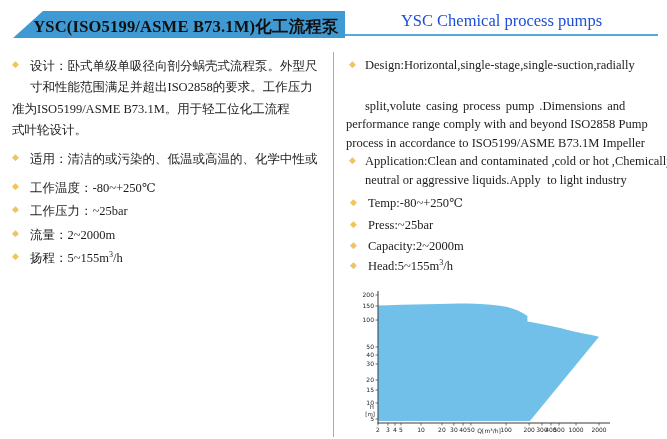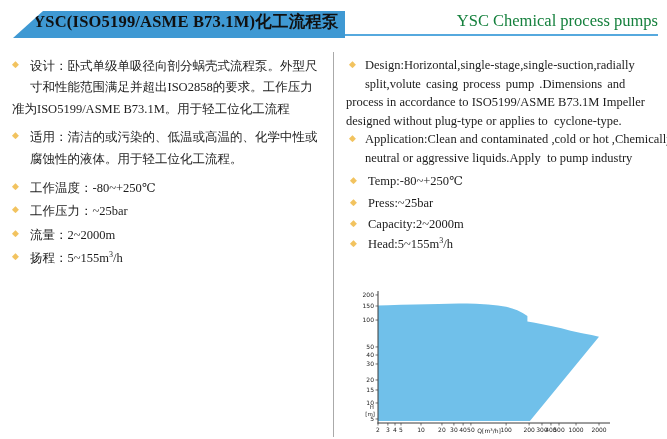--- a/index.html
+++ b/index.html
@@ -5,27 +5,27 @@
   html,body{margin:0;padding:0;}
   body{
     width:667px;height:439px;position:relative;background:#ffffff;
     font-family:"Liberation Serif","DejaVu Serif",serif;
     color:#1c1c1c;overflow:hidden;
   }
   
   .banner{
     position:absolute;left:13px;top:11px;width:332px;height:27px;
     clip-path:polygon(30px 0,100% 0,100% 100%,0 100%);
-    display:flex;align-items:flex-start;justify-content:center;
+    display:flex;align-items:flex-end;justify-content:center;
   }
   .banner-text{font-weight:bold;font-size:16.5px;letter-spacing:.2px;color:#101010;padding-left:14px;white-space:nowrap;}
   .underline{position:absolute;left:345px;top:34px;width:313px;height:2.4px;}
   .right-title{
-    position:absolute;left:345px;top:11px;width:313px;text-align:right;
-    font-size:16.5px;color:#15803d;white-space:nowrap;
+    position:absolute;left:345px;top:11px;width:313px;text-align:center;
+    font-size:16.5px;color:#1d4ed8;white-space:nowrap;
   }
   .divider{position:absolute;left:333px;top:52px;width:1px;height:385px;}
   
   .col{position:absolute;top:56px;}
   .col.left{left:12px;width:316px;font-size:12.5px;}
   .col.right{left:346px;width:318px;font-size:12.5px;}
   .ln{position:relative;white-space:pre;line-height:21.4px;}
   .col.right .ln{line-height:18.6px;}
   .blt{position:absolute;left:0;top:4px;font-size:9px;line-height:9px;
        font-family:"DejaVu Sans",sans-serif;}
@@ -47,34 +47,34 @@
 </div>
 <div class="right-title">YSC Chemical process pumps</div>
 <div class="underline" style="background: rgb(86, 169, 222);"></div>
 
 <div class="divider" style="background: rgb(170, 170, 170);"></div>
 
 <div class="col left" id="left-col">
     <div class="ln b"><span class="blt" style="color: rgb(242, 195, 95);">◆</span>设计：卧式单级单吸径向剖分蜗壳式流程泵。外型尺</div>
     <div class="ln i">寸和性能范围满足并超出ISO2858的要求。工作压力</div>
     <div class="ln f">准为ISO5199/ASME B73.1M。用于轻工位化工流程</div>
+    <div class="ln f">式叶轮设计。</div>
     <div class="ln b" style="margin-top: 7px;"><span class="blt" style="color: rgb(242, 195, 95);">◆</span>适用：清洁的或污染的、低温或高温的、化学中性或</div>
-    <div class="ln i">腐蚀性的液体。用于轻工位化工流程。</div>
     <div class="ln s" style="margin-top: 8px;"><span class="blt" style="color: rgb(242, 195, 95);">◆</span>工作温度：-80~+250℃</div>
     <div class="ln s" style="margin-top: 2px;"><span class="blt" style="color: rgb(242, 195, 95);">◆</span>工作压力：~25bar</div>
     <div class="ln s" style="margin-top: 2px;"><span class="blt" style="color: rgb(242, 195, 95);">◆</span>流量：2~2000m</div>
     <div class="ln s" style="margin-top: 2px;"><span class="blt" style="color: rgb(242, 195, 95);">◆</span>扬程：5~155m<sup>3</sup>/h</div>
   </div>
 <div class="col right" id="right-col">
     <div class="ln b"><span class="blt" style="color: rgb(242, 195, 95);">◆</span>Design:Horizontal,single-stage,single-suction,radially</div>
-    <div class="ln i" style="word-spacing: 2px;">split,volute casing process pump .Dimensions and</div>
+    <div class="ln i" style="word-spacing: 2px; margin-top: 22px;">split,volute casing process pump .Dimensions and</div>
+    <div class="ln f">performance range comply with and beyond ISO2858 Pump</div>
     <div class="ln f">process in accordance to ISO5199/ASME B73.1M Impeller</div>
-    <div class="ln f">designed without plug-type or applies to  cyclone-type.</div>
     <div class="ln b"><span class="blt" style="color: rgb(242, 195, 95);">◆</span>Application:Clean and contaminated ,cold or hot ,Chemically</div>
-    <div class="ln i">neutral or aggressive liquids.Apply  to pump industry</div>
+    <div class="ln i">neutral or aggressive liquids.Apply  to light industry</div>
     <div class="ln s" style="margin-top: 4px;"><span class="blt" style="color: rgb(242, 195, 95);">◆</span>Temp:-80~+250℃</div>
     <div class="ln s" style="margin-top: 4px;"><span class="blt" style="color: rgb(242, 195, 95);">◆</span>Press:~25bar</div>
     <div class="ln s" style="margin-top: 2px;"><span class="blt" style="color: rgb(242, 195, 95);">◆</span>Capacity:2~2000m</div>
     <div class="ln s" style="margin-top: 2px;"><span class="blt" style="color: rgb(242, 195, 95);">◆</span>Head:5~155m<sup>3</sup>/h</div>
   </div>
 
 <div class="chart-wrap">
   <svg id="chart-svg" width="306" height="152" viewBox="0 0 306 152">
       <path d="M20.0,18.5L29.9,18.2L43.0,17.7L56.6,17.5L68.5,17.2L80.8,17.0L90.5,16.8L100.8,16.5L109.2,16.5L117.8,16.8L130.0,17.5L139.9,18.5L148.1,19.7L154.2,21.4L159.3,23.2L164.7,25.9L169.4,29.1L169.4,34.6L175.5,35.4L181.8,36.7L193.0,38.9L203.4,41.2L212.6,43.7L224.1,46.3L233.6,48.0L241.0,49.8L171.9,133.9L20.0,133.9Z" fill="#70c0ea" stroke="none"></path>
       <line x1="20" y1="4" x2="20" y2="136.5" stroke="#3a3a3a" stroke-width="1"></line>

